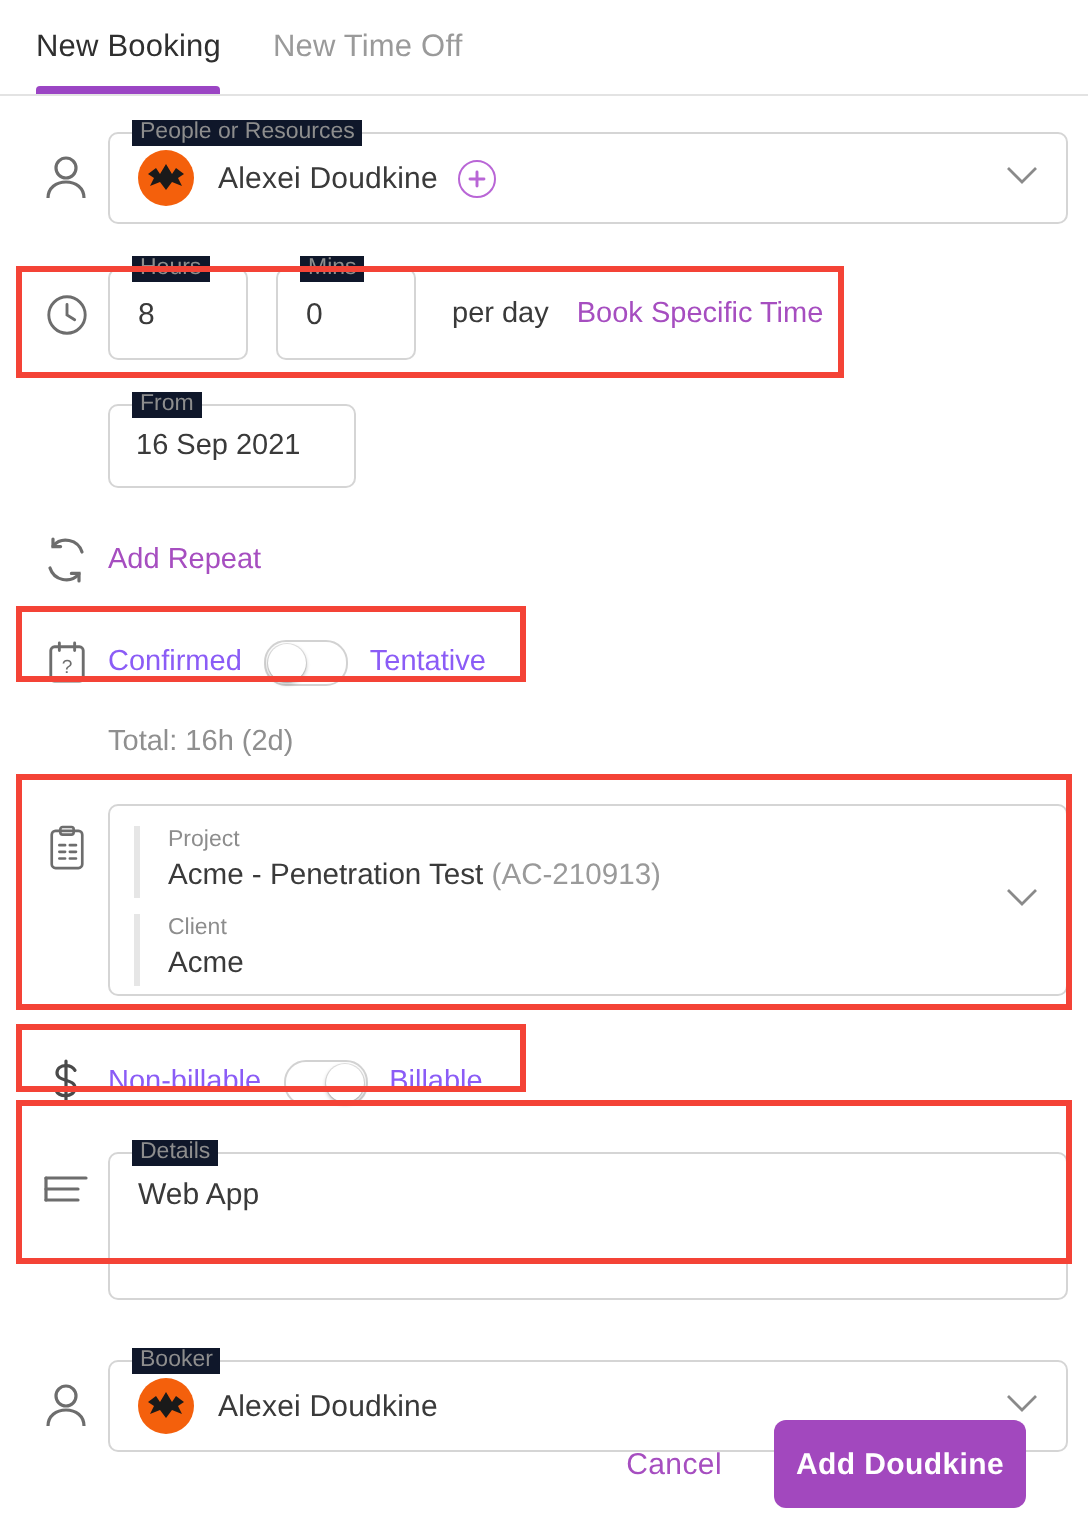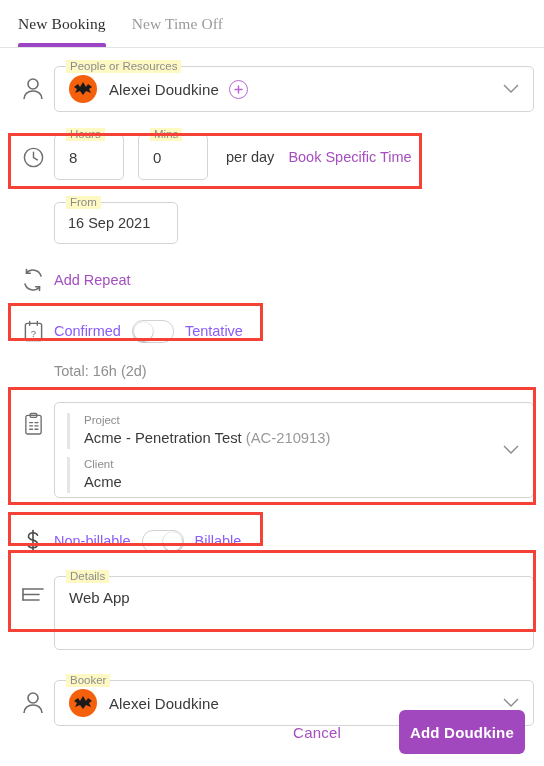--- a/index.html
+++ b/index.html
@@ -28,21 +28,20 @@
   }
   .tab {
     font-size: 15.5px;
     margin-right: 26px;
     letter-spacing: .1px;
     position: relative;
     height: 47px;
     display: flex;
     align-items: center;
     cursor: pointer;
-    font-family: Liberation Serif, serif;
   }
   .tab.active { color: #2f2f2f; }
   .tab.inactive { color: #9a9a9a; }
   .tab.active::after {
     content: "";
     position: absolute;
     left: 0; right: 0; bottom: 0;
     height: 4px;
     border-radius: 2px 2px 0 0;
     background: #9b45c4;
@@ -69,21 +68,21 @@
     position: relative;
     border: 1px solid #d5d5d5;
     border-radius: 5px;
     box-sizing: border-box;
     background: #fff;
   }
   .legend {
     position: absolute;
     top: -7px;
     left: 11px;
-    background: #fef9c3;
+    background: #0f172a;
     padding: 0 4px;
     font-size: 11.5px;
     color: #8d8d8d;
     line-height: 13px;
     white-space: nowrap;
   }
   .chev {
     position: absolute;
     right: 14px;
     top: 50%;
@@ -218,22 +217,21 @@
     color: #3a3a3a;
   }
 
   
   .footer {
     position: absolute;
     left: 0; right: 0;
     bottom: 12px;
     display: flex;
     justify-content: flex-end;
-    padding-right: 19px;
-    gap: 32px;
+    padding-right: 31px;
   }
   .btn-cancel {
     color: #a64ec0;
     font-size: 15px;
     background: none;
     border: none;
     padding: 10px 16px;
     cursor: pointer;
     font-family: inherit;
     letter-spacing: .2px;

